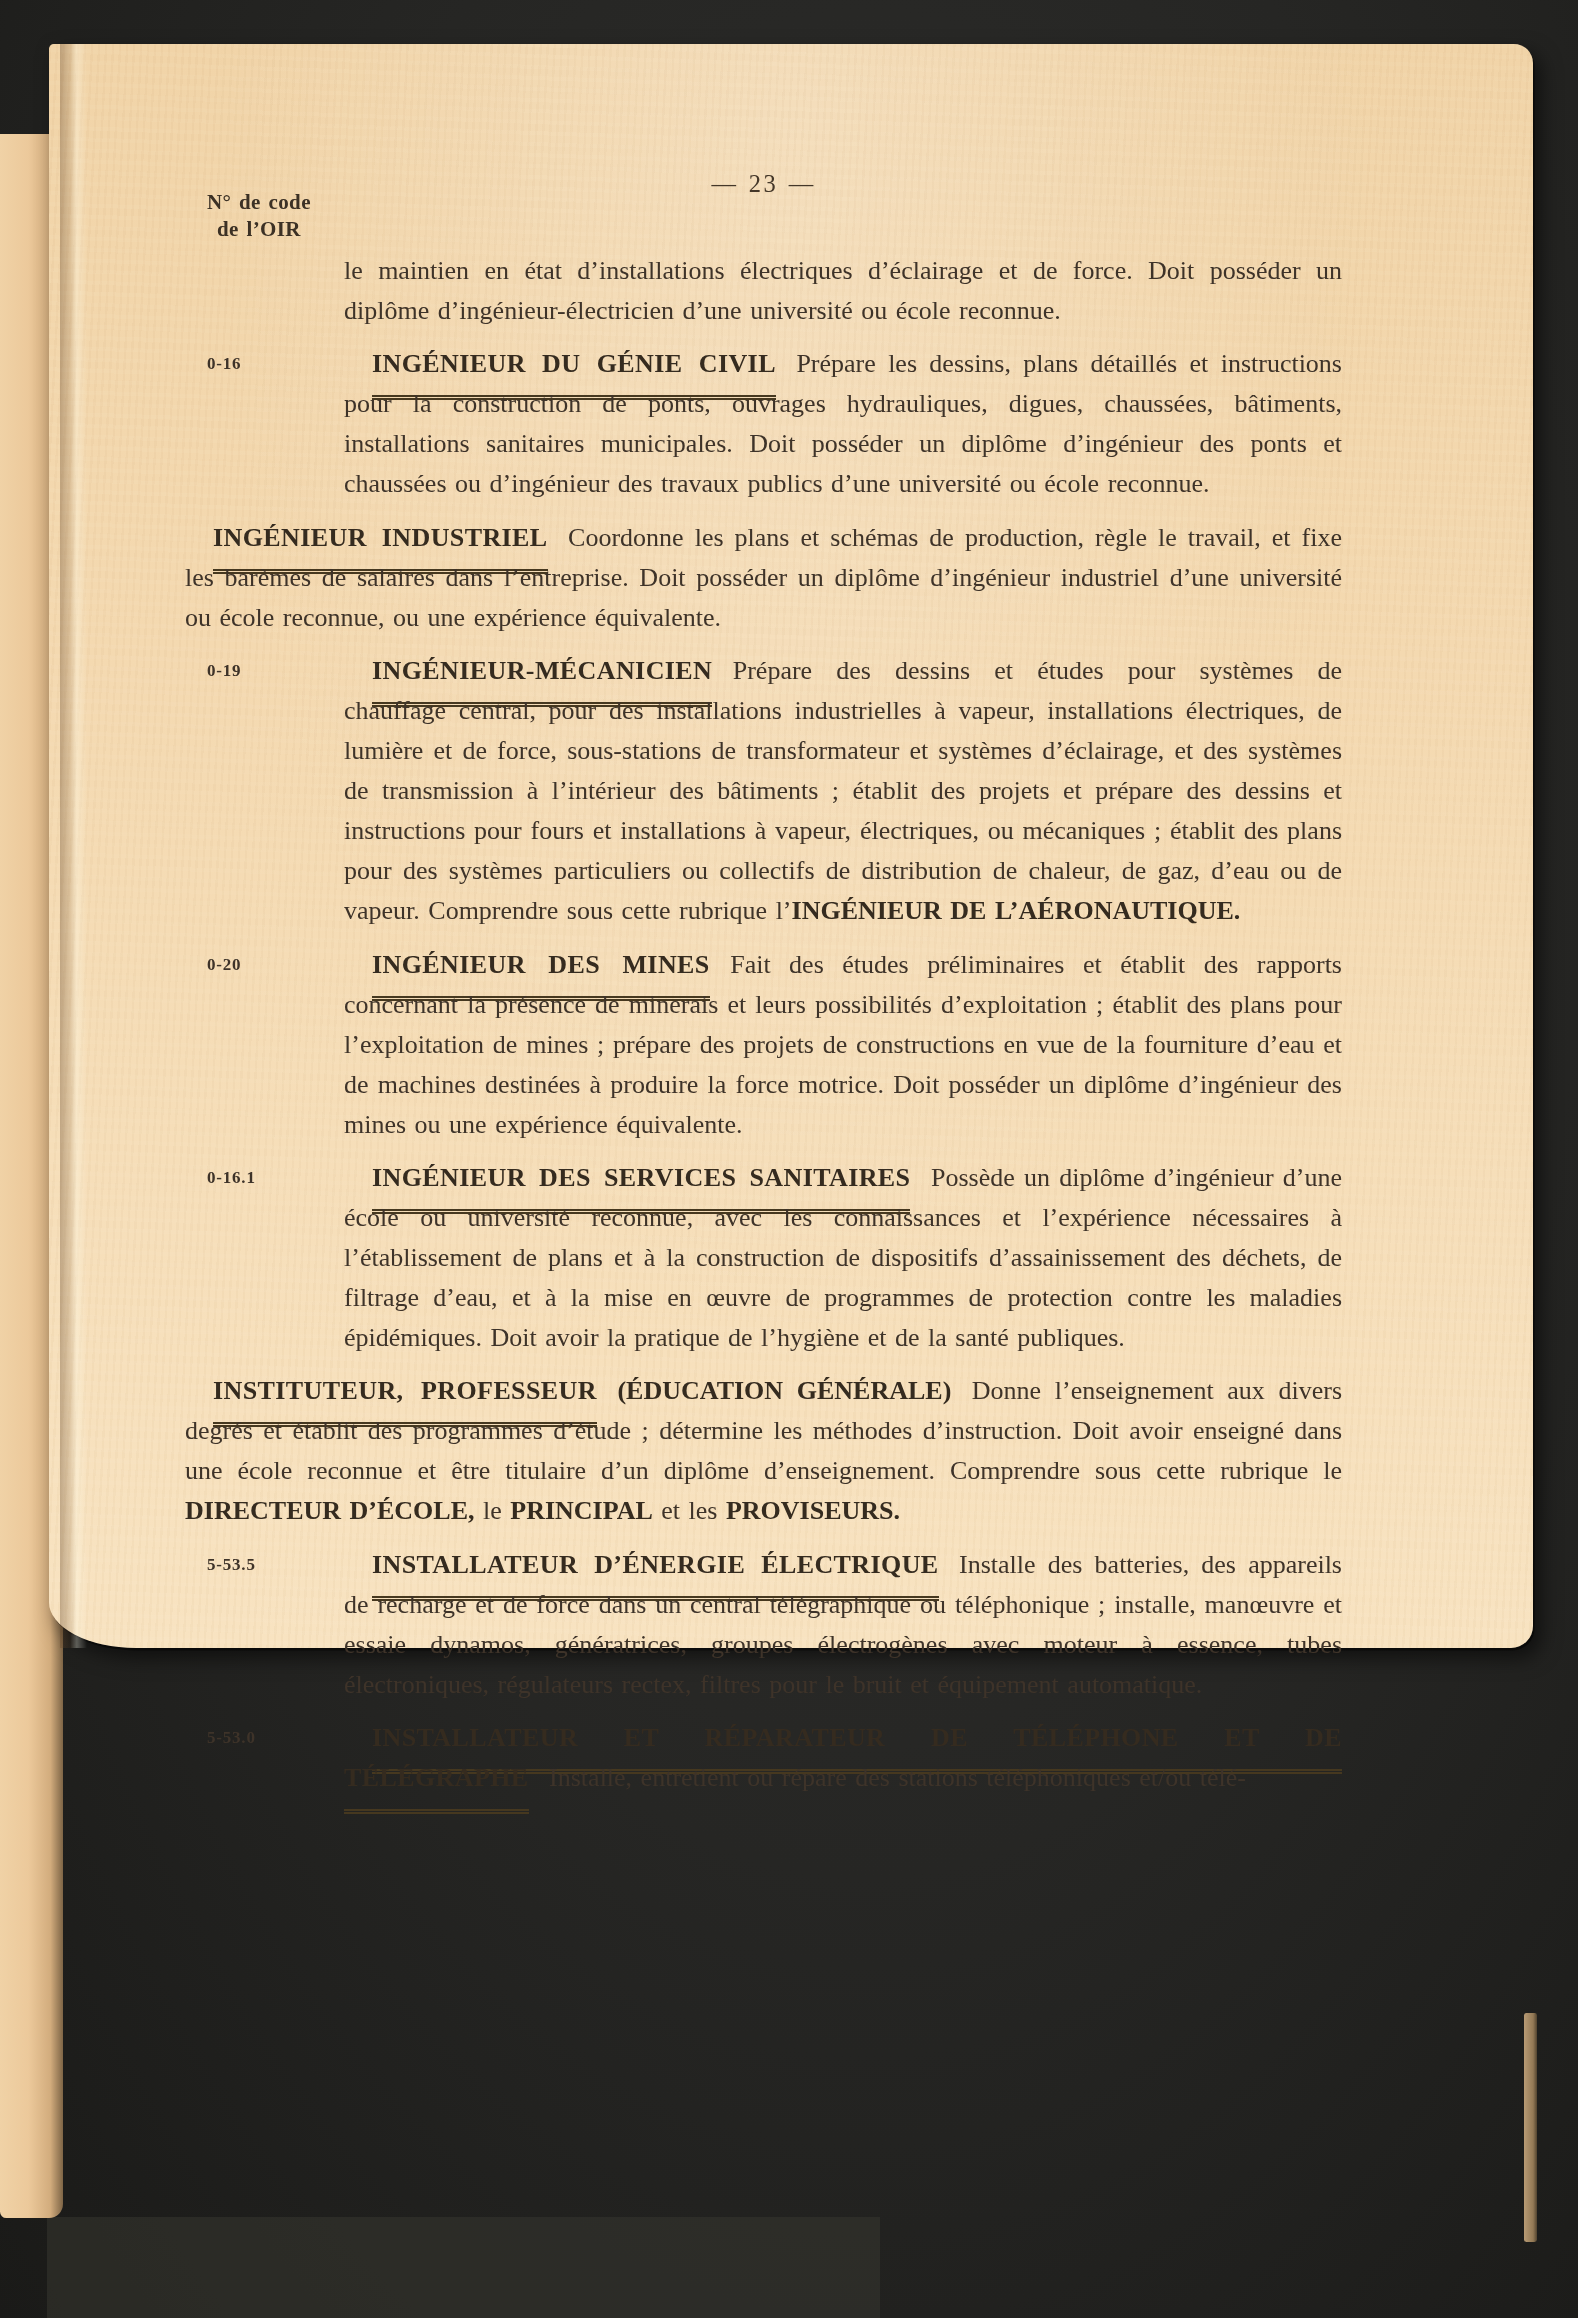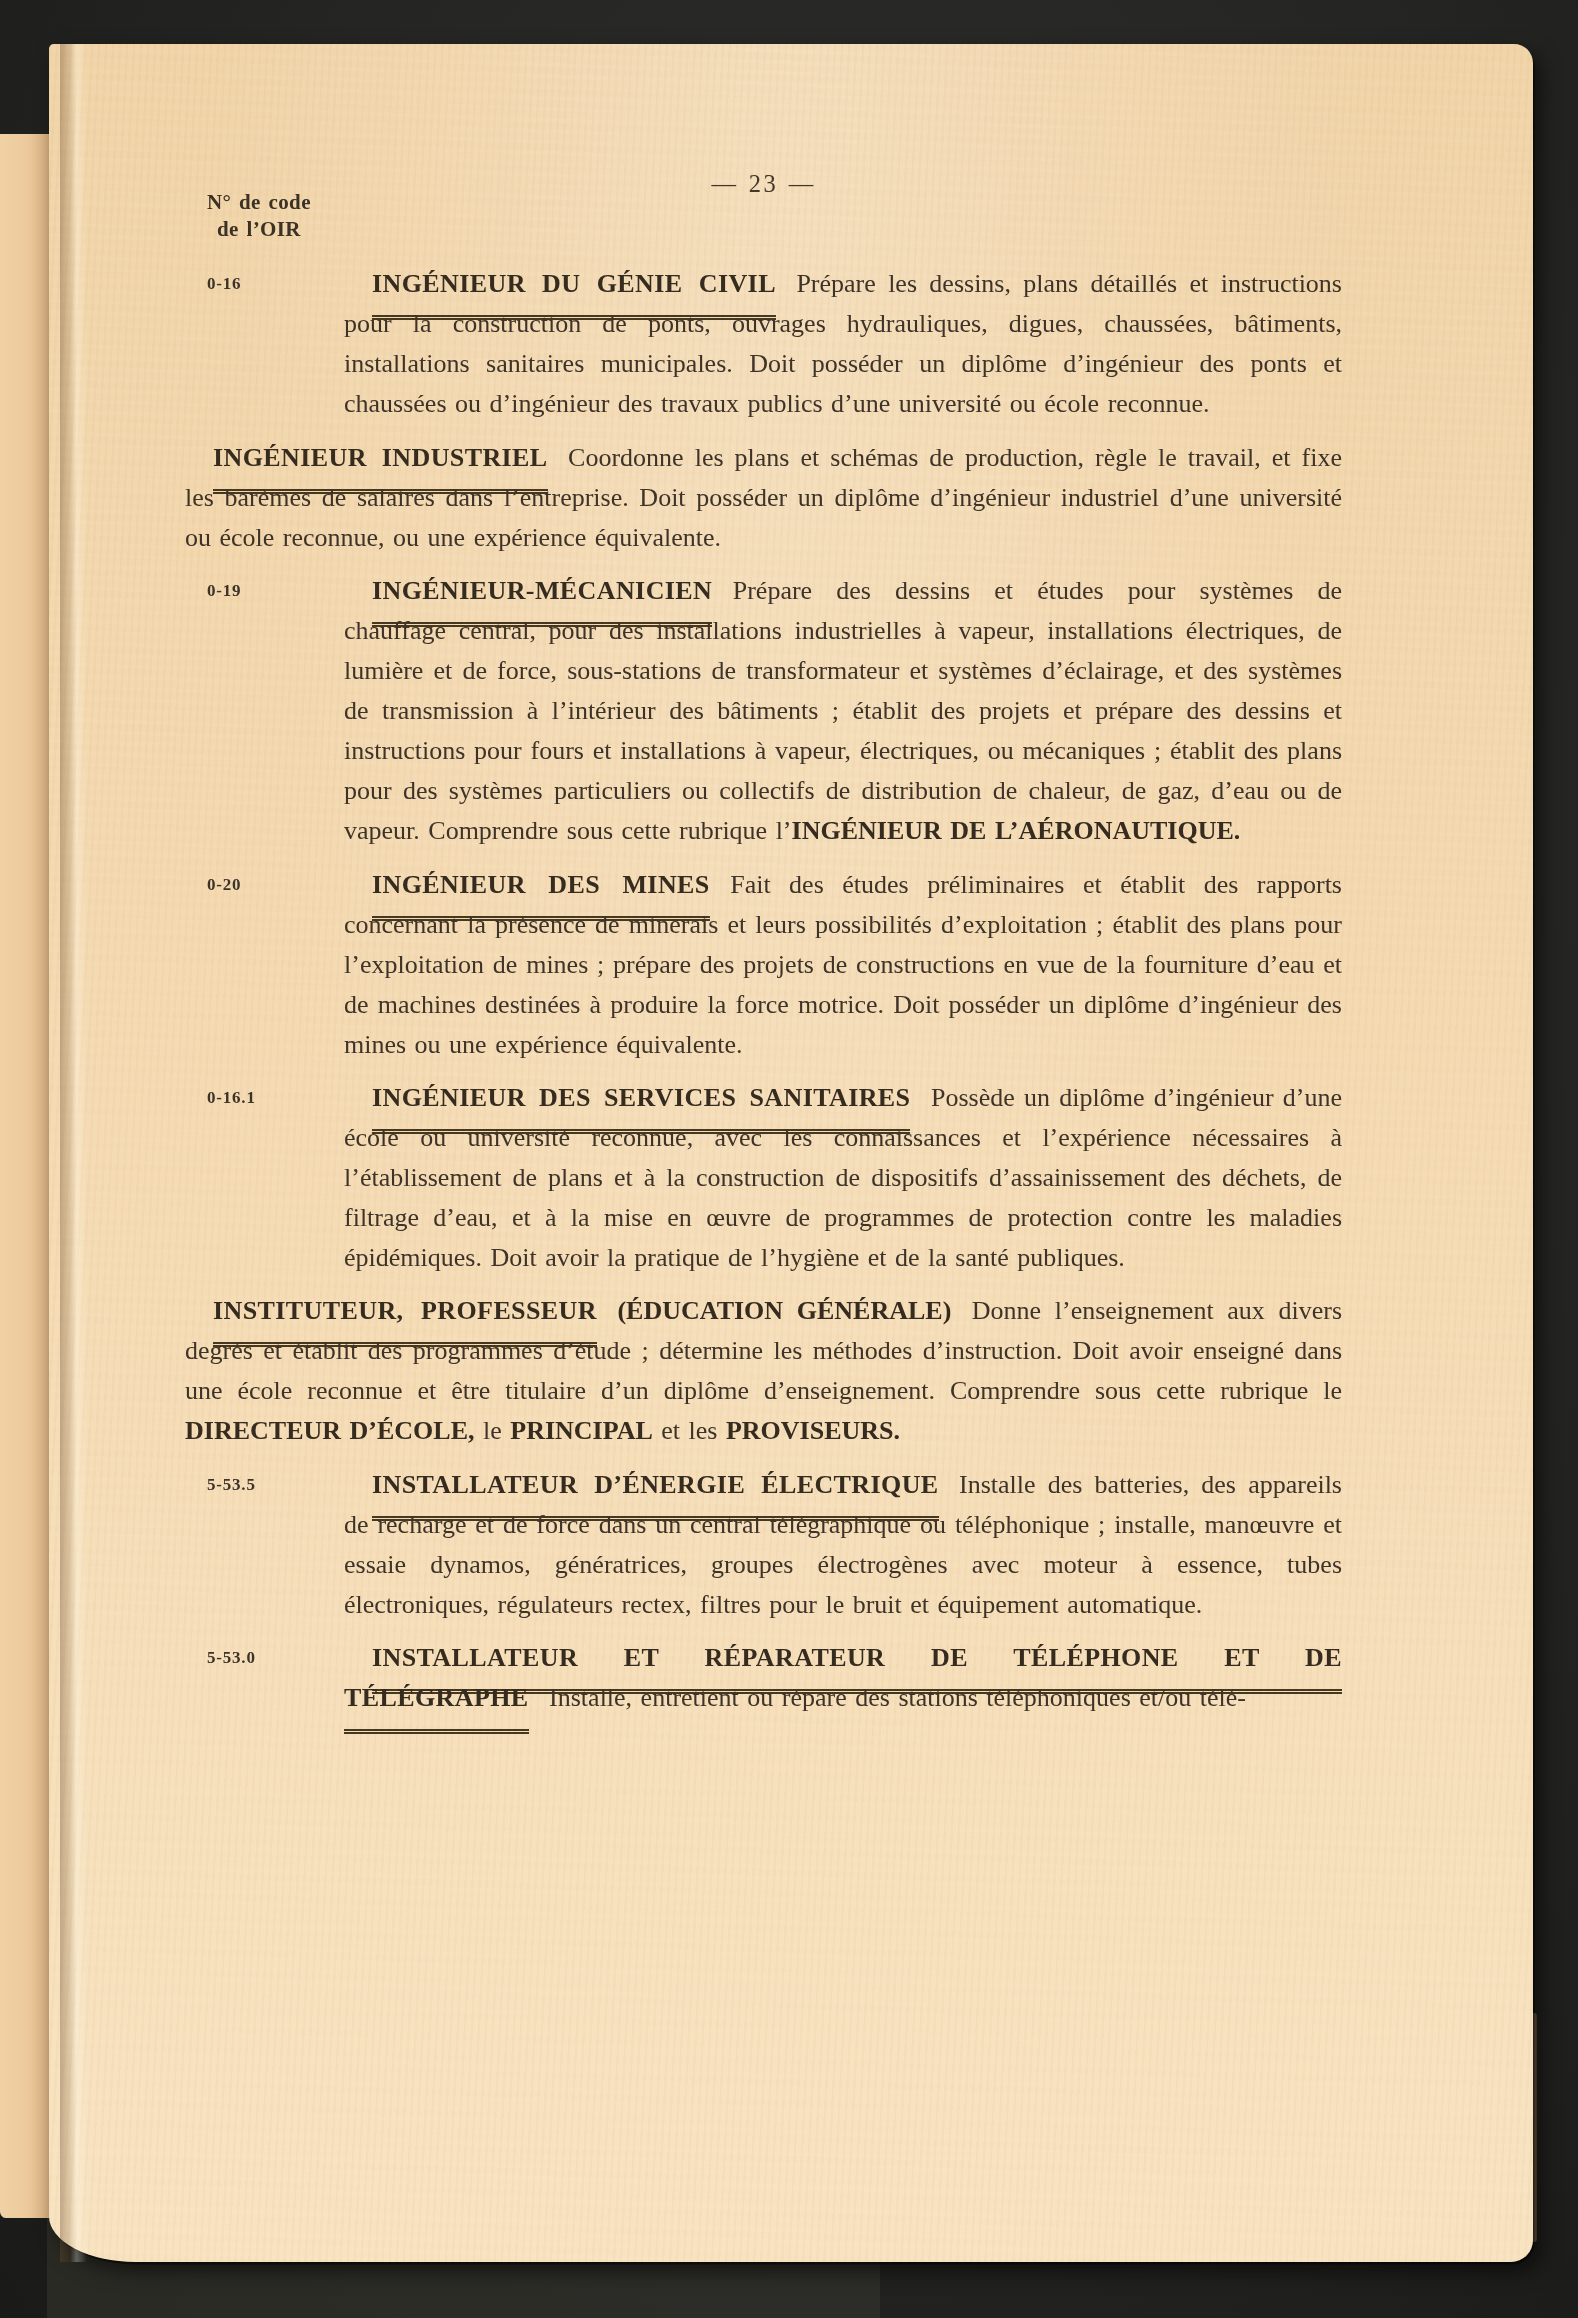--- a/index.html
+++ b/index.html
@@ -25,21 +25,21 @@
     background: linear-gradient(90deg, #d3b184 0%, #a8895f 70%, #5c4b33 100%);
     border-radius: 2.4px; opacity: .85;
   }
   
   .left-sliver {
     position: absolute; left: 0; top: 134px; width: 63px; height: 2084px;
     background: linear-gradient(90deg, #f0d2a6 0%, #ecc99b 45%, #d2ac7d 80%, #7e6546 100%);
     border-radius: 0 0 14px 6.3px;
   }
   .paper {
-    position: absolute; left: 49px; top: 44px; width: 1484px; height: 2218px;
+    position: absolute; left: 49px; top: 44px; width: 1484px; height: 1604px;
     background: linear-gradient(180deg, #f1d4a8 0%, #f4d9b0 38%, #f8e3c1 100%);
     border-radius: 4.7px 19px 22px 87px / 4.7px 19px 22px 46px;
     box-shadow: 1.6px 2.4px 0 rgba(0,0,0,.45), 8px 9.5px 20.5px rgba(0,0,0,.55);
   }
   
   .paper::before {
     content: ""; position: absolute; inset: 0; border-radius: inherit; pointer-events: none;
     background:
       repeating-linear-gradient(93deg, rgba(170,125,70,.045) 0 2.4px, rgba(255,255,255,0) 2.4px 7px),
       repeating-linear-gradient(2deg, rgba(255,248,230,.05) 0 4px, rgba(0,0,0,0) 4px 11px),
@@ -99,20 +99,21 @@
 
     <div class="pagenum">— 23 —</div>
 
     <div class="header-note">
       <div>N° de code</div>
       <div>de l’OIR</div>
     </div>
 
     <div class="text-col">
 
+      <p class="intro">le maintien en état d’installations électriques d’éclairage et de force. Doit posséder un diplôme d’ingénieur-électricien d’une université ou école reconnue.</p>
 
       <div class="entry">
         <div class="code">0-16</div>
         <div class="etext">
           <span class="title u">INGÉNIEUR DU GÉNIE CIVIL</span><span><span class="seg">Prépare les dessins, plans détaillés et instructions pour la construction de ponts, ouvrages hydrauliques, digues, chaussées, bâtiments, installations sanitaires municipales. Doit posséder un diplôme d’ingénieur des ponts et chaussées ou d’ingénieur des travaux publics d’une université ou école reconnue.</span></span>
         </div>
       </div>
 
       <div class="entry">
         <div class="etext">

